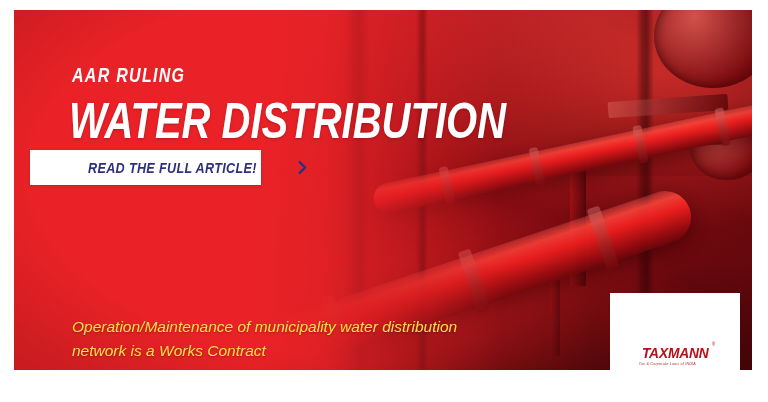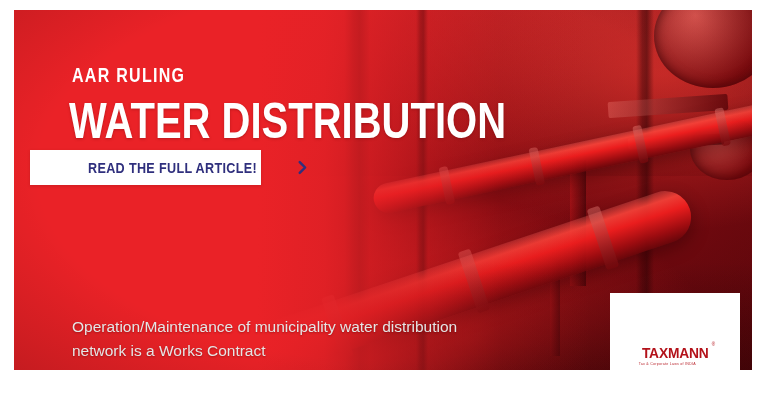--- a/index.html
+++ b/index.html
@@ -23,20 +23,21 @@
 
   
   .creative {
     position: absolute;
     left: 14px;
     top: 10px;
     width: 738px;
     height: 360px;
     overflow: hidden;
     background: #c4121a;
+    font-style: italic;
   }
 
   
   .photo {
     position: absolute;
     inset: 0;
     background-color: #8d0d12;
     overflow: hidden;
   }
   .photo-base {
@@ -202,21 +203,21 @@
     display: inline-flex;
     align-items: center;
   }
   .cta-arrow svg { display: block; }
 
   .caption {
     position: absolute;
     left: 58px;
     top: 305px;
     width: 440px;
-    color: #e5e5e5;
+    color: #fde047;
     font-size: 15.5px;
     line-height: 1.55;
     font-weight: normal;
     text-shadow: 0 1px 2px rgba(80,4,8,0.40);
   }
 
   
   .logo-card {
     position: absolute;
     left: 596px;

